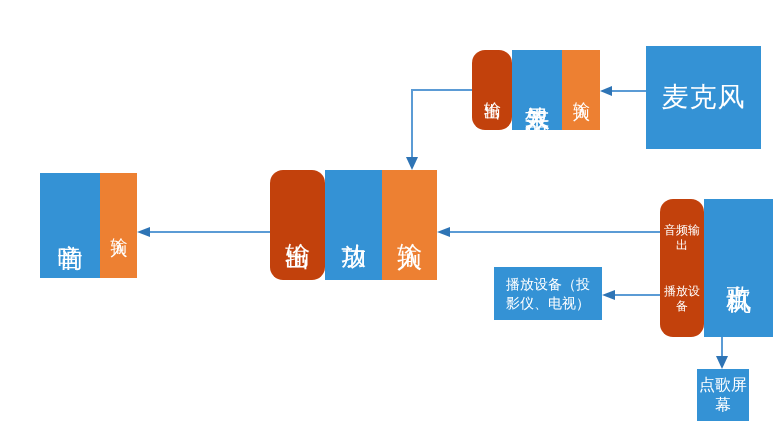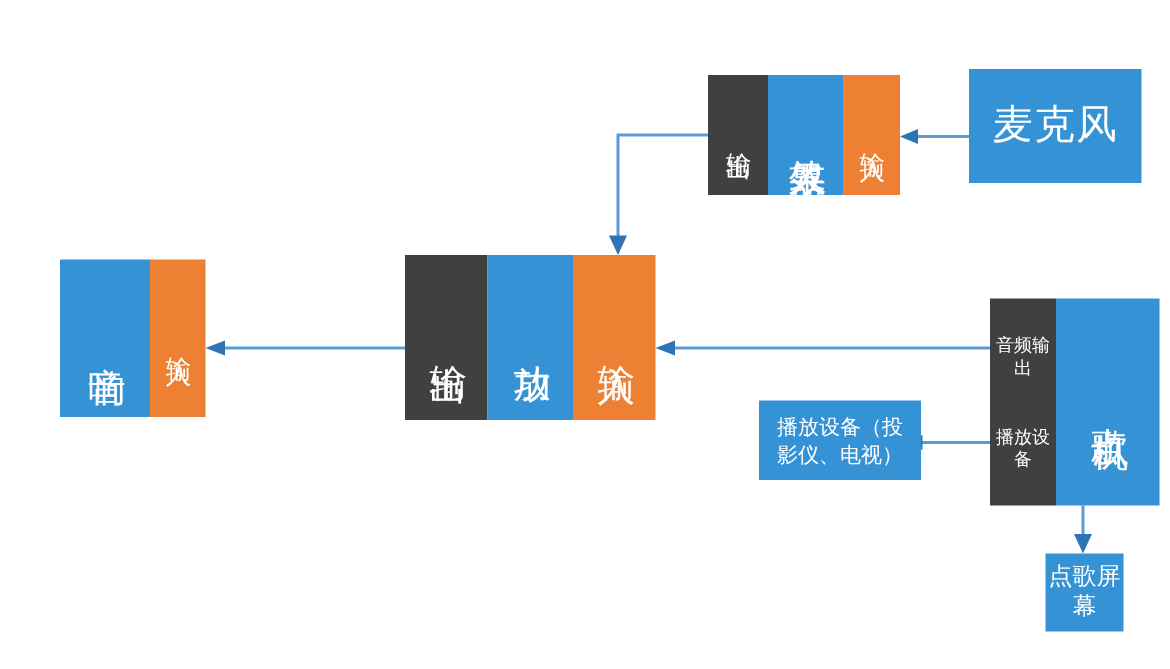--- a/index.html
+++ b/index.html
@@ -25,21 +25,21 @@
     display: flex;
     align-items: center;
     justify-content: center;
     text-align: center;
     color: #ffffff;
     box-sizing: border-box;
     line-height: 1.18;
     overflow: hidden;
   }
   .seg-blue   { background: #3492d5; }
-  .seg-green  { background: #404040; }
+  .seg-green  { background: #c2410c; border-radius: 13px; }
   .seg-orange { background: #ed8032; }
 
   
   .t-big    { font-size: 27px; letter-spacing: 1px; }
   .t-mid    { font-size: 25px; }
   .t-port   { font-size: 17px; }
   .t-tiny   { font-size: 12px; }
   .t-dev    { font-size: 14px; line-height: 1.35; }
   .t-screen { font-size: 16px; line-height: 1.25; }
 
@@ -106,21 +106,21 @@
       <line x1="660" y1="295" x2="611" y2="295"></line>
       <polygon class="arrowhead" points="602,295 615,290 615,300"></polygon>
     </g>
 
     <g>
       <line x1="722" y1="337" x2="722" y2="359"></line>
       <polygon class="arrowhead" points="722,369 716,356 728,356"></polygon>
     </g>
   </svg>
 
-  <div class="node" style="left:646px; top:46px; width:115px; height:76px;">
+  <div class="node" style="left:646px; top:46px; width:115px; height:103px;">
     <div class="seg seg-blue t-big" style="flex:1;">麦克风</div>
   </div>
 
   <div class="node" style="left:472px; top:50px; width:128px; height:80px;">
     <div class="seg seg-green t-port" style="width:40px;">
       <span class="vtext">输出</span>
     </div>
     <div class="seg seg-blue t-mid" style="flex:1;">
       <span class="vtext">效果器</span>
     </div>
@@ -157,21 +157,21 @@
       </div>
       <div>
         <span>播放设备</span>
       </div>
     </div>
     <div class="seg seg-blue t-mid" style="flex:1;">
       <span class="vtext">点歌机</span>
     </div>
   </div>
 
-  <div class="node" style="left:478px; top:267px; width:136px; height:53px;padding-left:28px;">
+  <div class="node" style="left:466px; top:267px; width:136px; height:53px;padding-left:28px;">
     <div class="seg seg-blue t-dev" style="flex:1; padding:0 6px;">播放设备（投影仪、电视）</div>
   </div>
 
   <div class="node" style="left:697px; top:369px; width:52px; height:52px;">
     <div class="seg seg-blue t-screen" style="flex:1;">点歌屏幕</div>
   </div>
 
 </div>
 
 </body></html>

